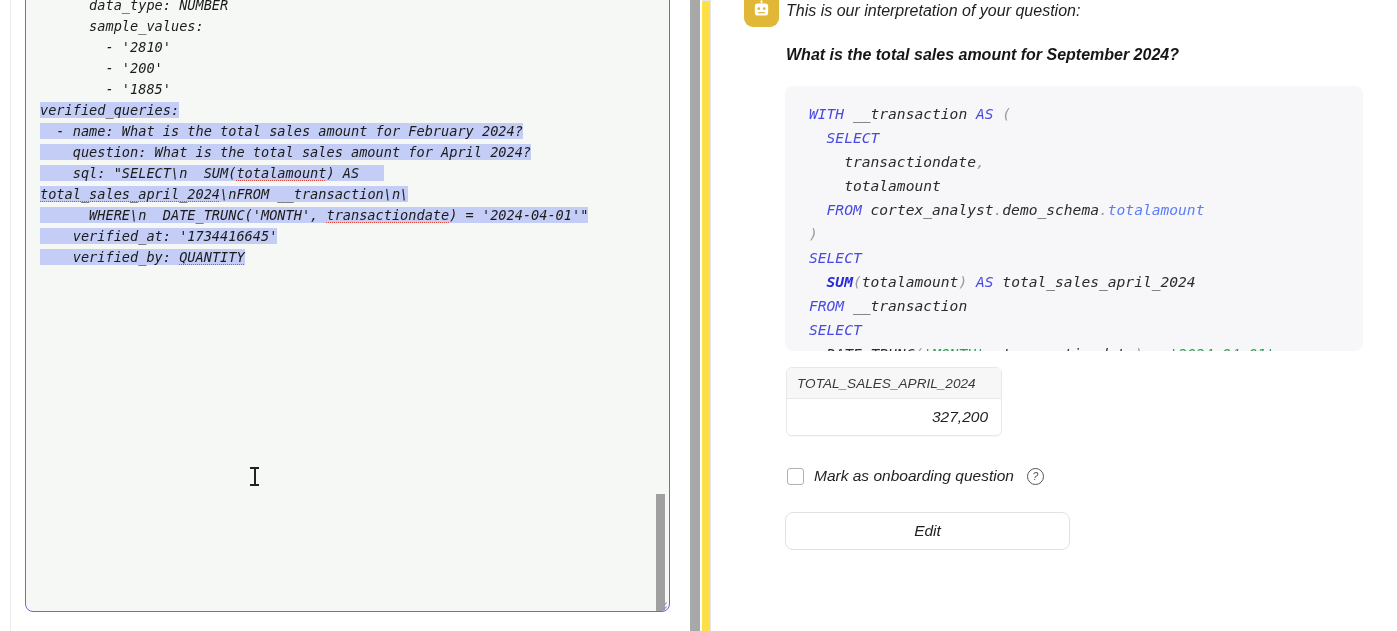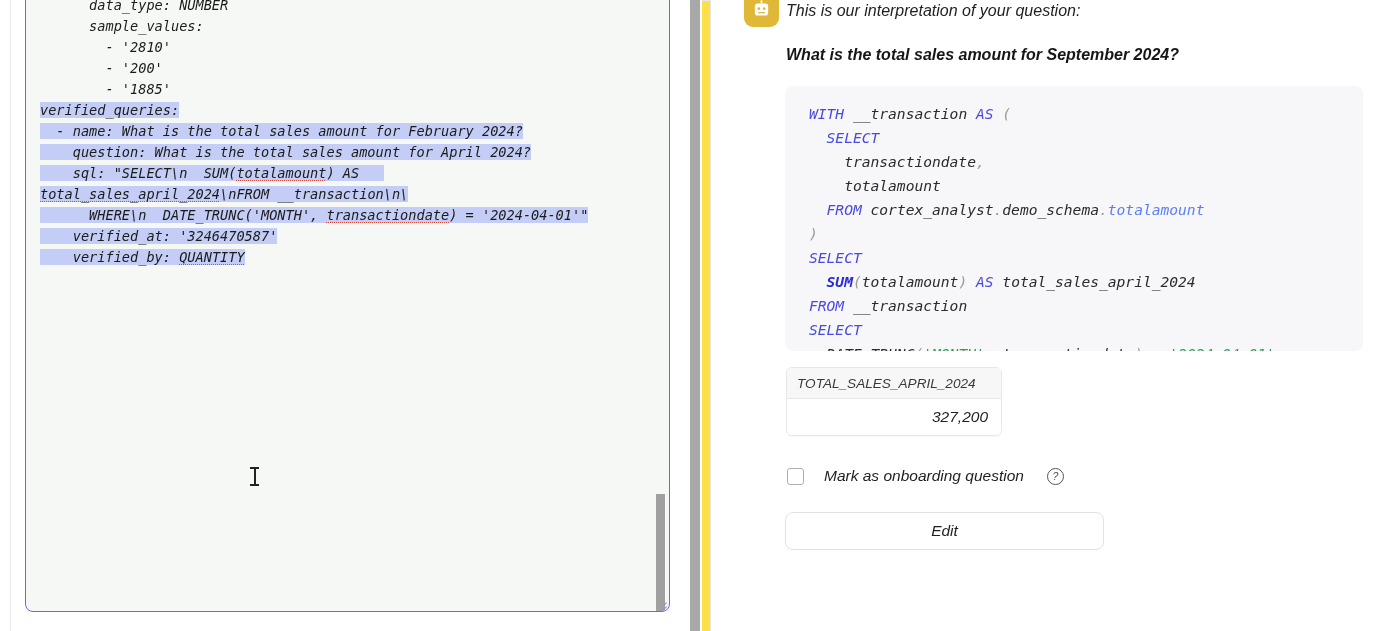--- a/index.html
+++ b/index.html
@@ -114,37 +114,37 @@
     font-size:13.6px;color:#3a3a3a;
     text-align:left;white-space:nowrap;
   }
   .res-cell{
     height:36px;line-height:36px;background:#fff;
     padding:0 13px;box-sizing:border-box;
     font-size:15.5px;color:#1f1f1f;text-align:right;
   }
 
   
-  .check-row{position:absolute;left:76px;top:467px;display:flex;align-items:center;gap:20px;}
+  .check-row{position:absolute;left:76px;top:467px;display:flex;align-items:center;gap:10px;}
   .checkbox{
     width:17px;height:17px;border:1px solid #b0b0b0;border-radius:3px;background:#fff;
     box-sizing:border-box;
   }
   .check-label{font-size:15.5px;color:#1f1f1f;}
   .help-icon{
     width:15px;height:15px;border:1.3px solid #555;border-radius:50%;
     display:inline-flex;align-items:center;justify-content:center;
     font-size:10.5px;color:#555;line-height:1;margin-left:3px;
     font-family:"Liberation Sans",sans-serif;
   }
 
   
   .btn-row{position:absolute;left:74px;top:512px;display:flex;gap:30px;}
   .btn{
-    width:319px;height:38px;
+    width:285px;height:38px;
     border:1px solid #e2e2e2;border-radius:8px;background:#fff;
     display:flex;align-items:center;justify-content:center;
     font-size:15.5px;color:#1f1f1f;
     font-family:"Liberation Sans",sans-serif;
     cursor:pointer;box-sizing:border-box;
   }
 
   
   .ibeam{
     position:absolute;left:250px;top:467px;width:9px;height:19px;pointer-events:none;
@@ -187,21 +187,21 @@
       sample_values:
         - '2810'
         - '200'
         - '1885'
 <span class="hl">verified_queries:</span>
 <span class="hl">  - name: What is the total sales amount for February 2024?</span>
 <span class="hl">    question: What is the total sales amount for April 2024?</span>
 <span class="hl">    sql: "SELECT\n  SUM(<span class="sp">totalamount</span>) AS   </span>
 <span class="hl"><span class="sp">total_sales_april_2024</span>\nFROM __transaction\n\</span>
 <span class="hl">      WHERE\n  DATE_TRUNC('MONTH', <span class="sp">transactiondate</span>) = '2024-04-01'"</span>
-<span class="hl">    verified_at: '3246470587'</span>
+<span class="hl">    verified_at: '1734416645'</span>
 <span class="hl">    verified_by: <span class="sp">QUANTITY</span></span>
 </pre>
       </div>
       <div class="yaml-scroll-track">
         <div class="yaml-scroll-thumb"></div>
       </div>
       <div class="resize-grip">
         <i></i>
           <i></i>
       </div>

